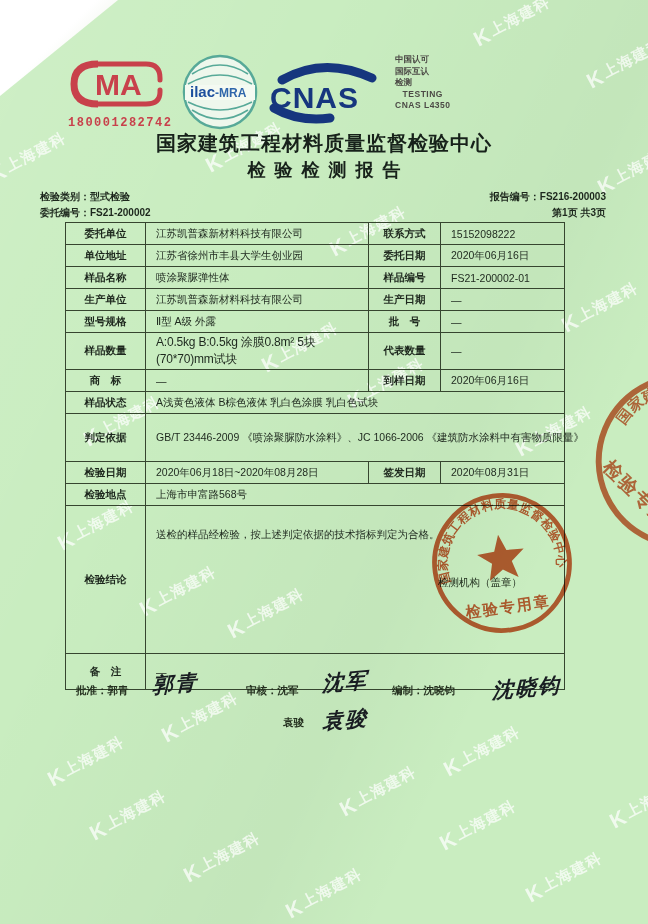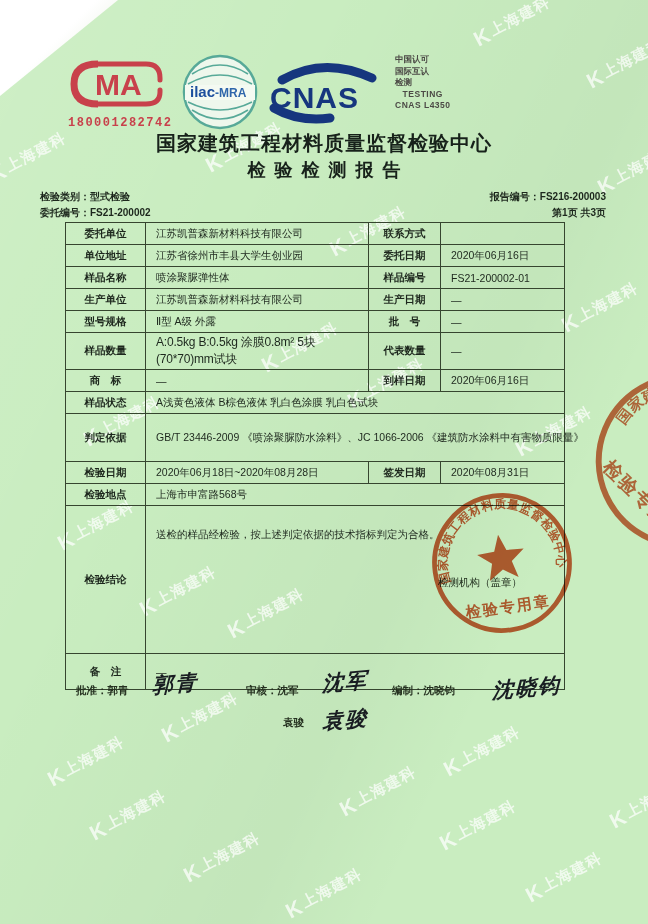--- a/index.html
+++ b/index.html
@@ -221,20 +221,21 @@
   <div class="meta-right">
     <div><span>报告编号：</span><span>FS216-200003</span></div>
     <div>第1页 共3页</div>
   </div>
 
   <div class="rtable">
     <div class="t-row">
       <div class="t-cell t-label">委托单位</div>
       <div class="t-cell t-val mid">江苏凯普森新材料科技有限公司</div>
       <div class="t-cell t-label t-label2">联系方式</div>
+      <div class="t-cell t-val">15152098222</div>
     </div>
     <div class="t-row">
       <div class="t-cell t-label">单位地址</div>
       <div class="t-cell t-val mid">江苏省徐州市丰县大学生创业园</div>
       <div class="t-cell t-label t-label2">委托日期</div>
       <div class="t-cell t-val">2020年06月16日</div>
     </div>
     <div class="t-row">
       <div class="t-cell t-label">样品名称</div>
       <div class="t-cell t-val mid">喷涂聚脲弹性体</div>

